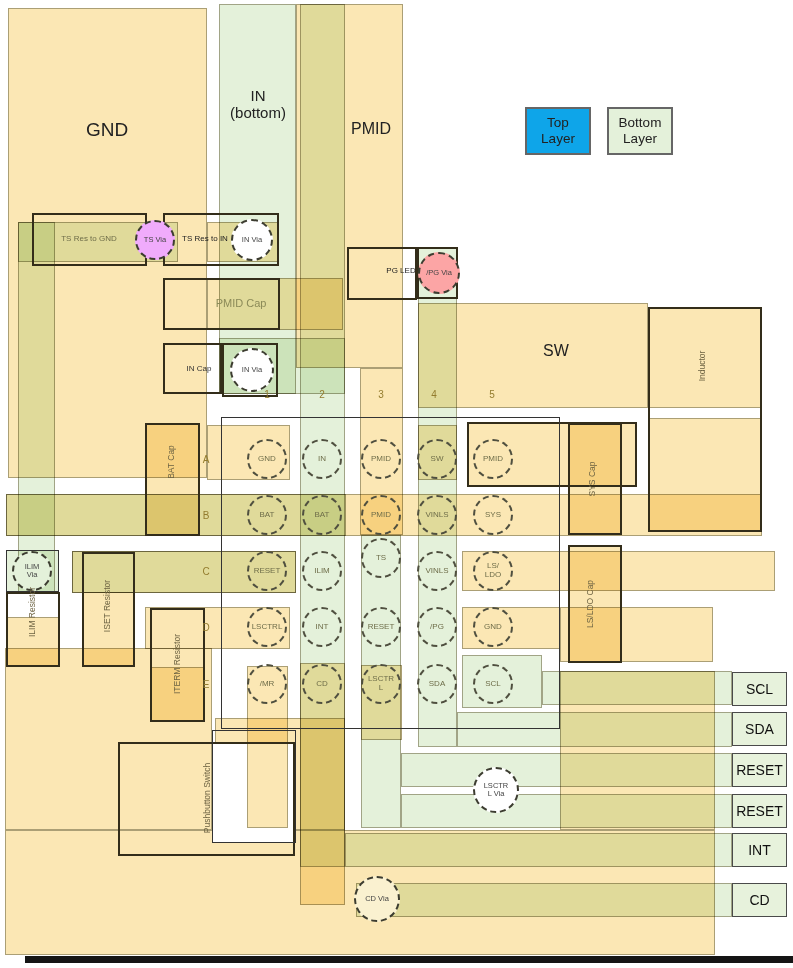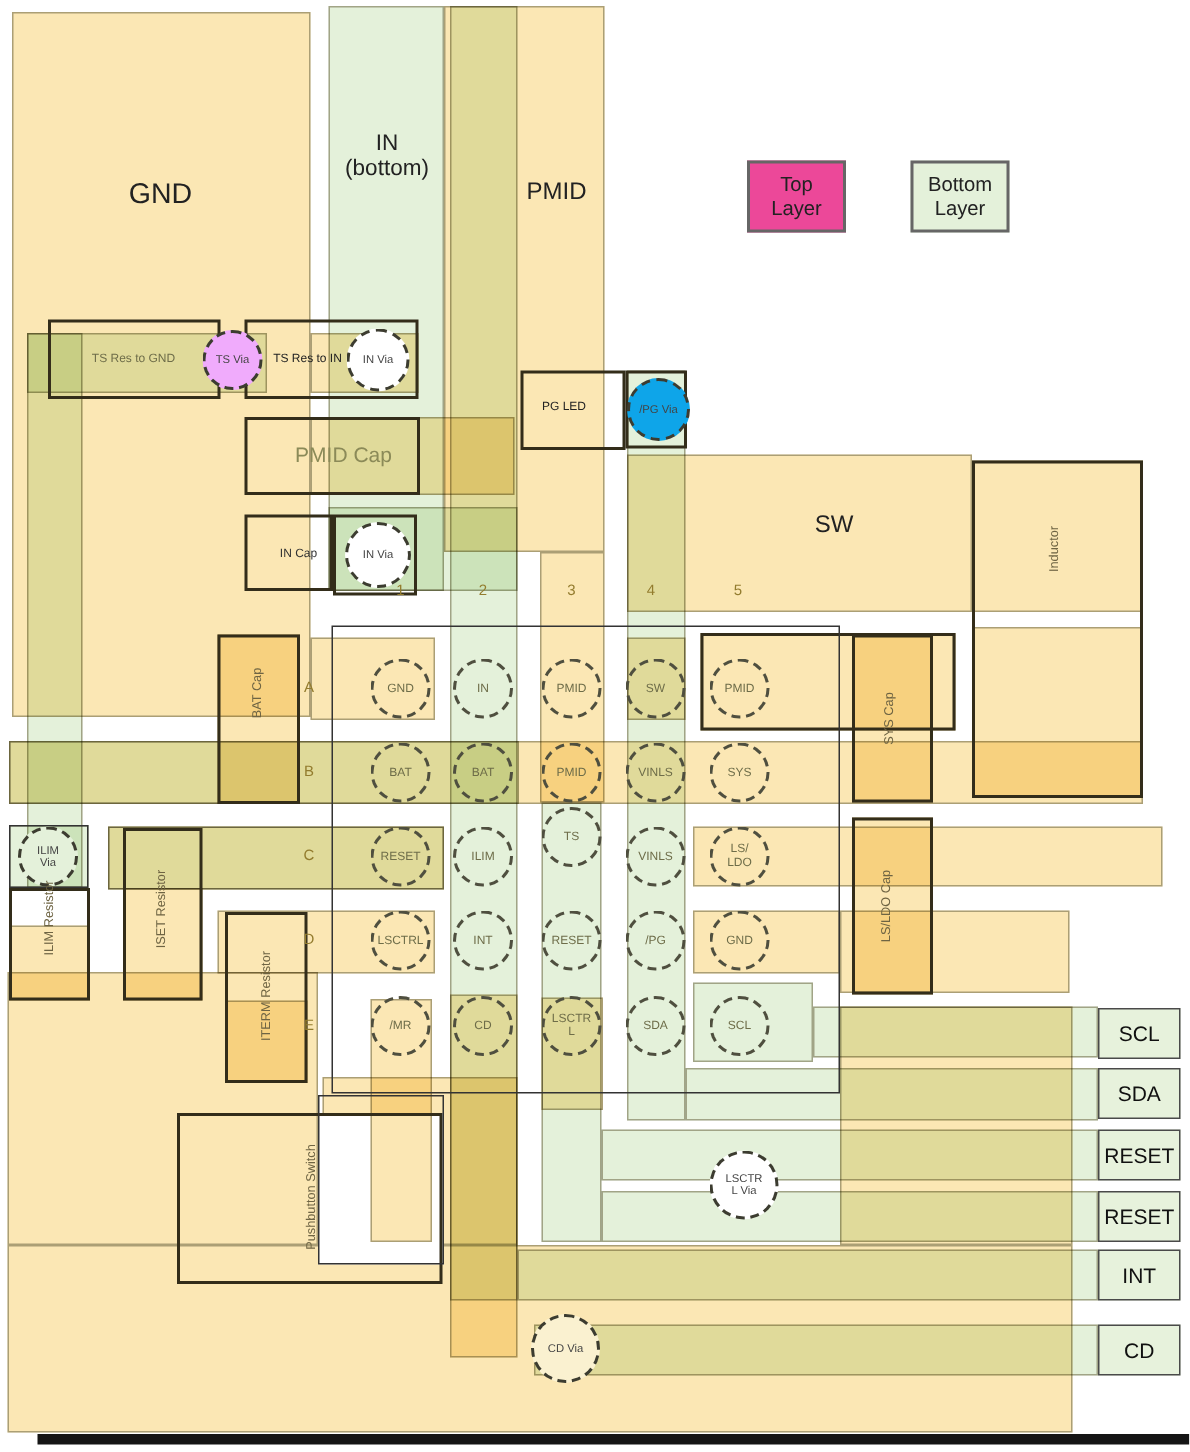--- a/index.html
+++ b/index.html
@@ -180,59 +180,59 @@
   <div class="pad" style="left:417px;top:664px">
       <span class="padl">SDA</span>
     </div>
   <div class="pad" style="left:473px;top:664px">
       <span class="padl">SCL</span>
     </div>
 
   <div class="via" style="left:135px;top:220px;width:40px;height:40px;background:#f0abfc">TS Via</div>
   <div class="via" style="left:231px;top:219px;width:42px;height:42px;background:#ffffff">IN Via</div>
   <div class="via" style="left:230px;top:348px;width:44px;height:44px;background:#ffffff">IN Via</div>
-  <div class="via" style="left:418px;top:252px;width:42px;height:42px;background:#0ea5e9">/PG Via</div>
+  <div class="via" style="left:418px;top:252px;width:42px;height:42px;background:#fca5a5">/PG Via</div>
   <div class="via" style="left:12px;top:551px;width:40px;height:40px;background:#e4f1da">ILIM
 Via</div>
   <div class="via" style="left:473px;top:767px;width:46px;height:46px;background:#ffffff">LSCTR
 L Via</div>
   <div class="via" style="left:354px;top:876px;width:46px;height:46px;background:#faf1d0">CD Via</div>
 
   <div class="lbl" style="left:107px;top:130px;font-size:19px">GND</div>
   <div class="lbl" style="left:258px;top:104px;font-size:15px">IN
 (bottom)</div>
   <div class="lbl" style="left:371px;top:129px;font-size:16px">PMID</div>
   <div class="lbl" style="left:556px;top:351px;font-size:16px">SW</div>
 
   <div class="lbl" style="left:89px;top:239px;font-size:8px;color:#6e6d49">TS Res to GND</div>
   <div class="lbl" style="left:205px;top:239px;font-size:8px;color:#222">TS Res to IN</div>
-  <div class="lbl" style="left:229px;top:303px;font-size:14px;color:#8b8a58">PMID Cap</div>
+  <div class="lbl" style="left:241px;top:303px;font-size:11px;color:#8b8a58">PMID Cap</div>
   <div class="lbl" style="left:199px;top:369px;font-size:8px;color:#333">IN Cap</div>
-  <div class="lbl" style="left:376px;top:271px;font-size:8px;color:#222">PG LED</div>
+  <div class="lbl" style="left:401px;top:271px;font-size:8px;color:#222">PG LED</div>
   <div class="vt" style="left:171px;top:462px">BAT Cap</div>
   <div class="vt" style="left:592px;top:479px">SYS Cap</div>
   <div class="vt" style="left:702px;top:366px">Inductor</div>
   <div class="vt" style="left:590px;top:604px">LS/LDO Cap</div>
   <div class="vt" style="left:32px;top:612px">ILIM Resistor</div>
   <div class="vt" style="left:107px;top:606px">ISET Resistor</div>
   <div class="vt" style="left:177px;top:664px">ITERM Resistor</div>
   <div class="vt" style="left:207px;top:798px">Pushbutton Switch</div>
 
   <div class="rowlbl" style="left:206px;top:459px">A</div>
   <div class="rowlbl" style="left:206px;top:515px">B</div>
   <div class="rowlbl" style="left:206px;top:571px">C</div>
   <div class="rowlbl" style="left:206px;top:627px">D</div>
   <div class="rowlbl" style="left:206px;top:684px">E</div>
   <div class="collbl" style="left:267px;top:394px">1</div>
   <div class="collbl" style="left:322px;top:394px">2</div>
   <div class="collbl" style="left:381px;top:394px">3</div>
   <div class="collbl" style="left:434px;top:394px">4</div>
   <div class="collbl" style="left:492px;top:394px">5</div>
 
-  <div class="legendbox" style="left:498px;top:107px;background:#ec4899">Top
+  <div class="legendbox" style="left:525px;top:107px;background:#0ea5e9">Top
 Layer</div>
   <div class="legendbox" style="left:607px;top:107px;background:#e4f1da">Bottom
 Layer</div>
 
   <div class="netbox" style="top:672px">SCL</div>
   <div class="netbox" style="top:712px">SDA</div>
   <div class="netbox" style="top:753px">RESET</div>
   <div class="netbox" style="top:794px">RESET</div>
   <div class="netbox" style="top:833px">INT</div>
   <div class="netbox" style="top:883px">CD</div>

